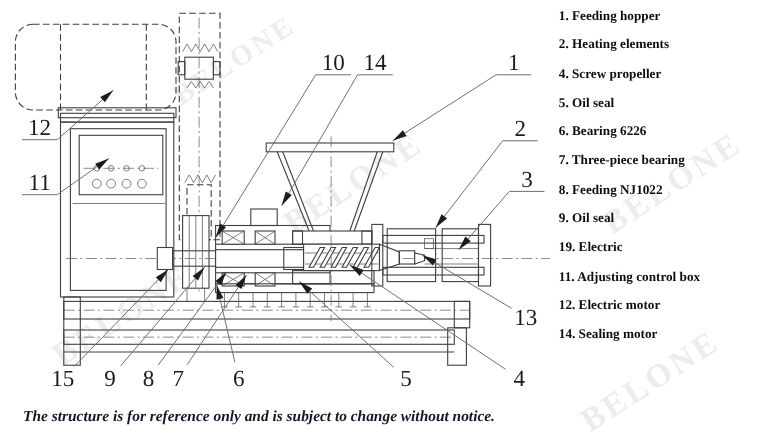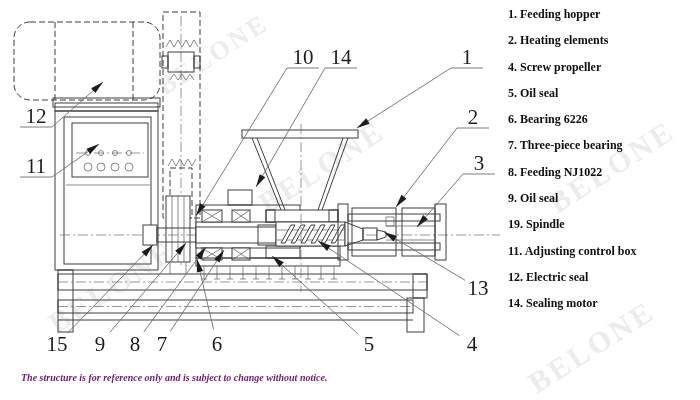--- a/index.html
+++ b/index.html
@@ -37,21 +37,21 @@
     position:absolute;left:508px;top:1px;width:190px;z-index:2;
   }
   .legend-item{
     font-family:"Liberation Serif",serif;font-weight:bold;color:#0e0e0e;
     font-size:12px;line-height:26.3px;white-space:nowrap;
   }
   
   #disclaimer{
     position:absolute;left:21px;top:372px;width:440px;z-index:2;
     font-family:"Liberation Serif",serif;font-style:italic;font-weight:bold;
-    font-size:10px;color:#701a75;white-space:nowrap;
+    font-size:14px;color:#0f172a;white-space:nowrap;
   }
 </style>
 </head>
 <body>
 
 <div class="wm wm1">BELONE</div>
 <div class="wm wm2">BELONE</div>
 <div class="wm wm3">BELONE</div>
 <div class="wm wm4">BELONE</div>
 <div class="wm wm5">BELONE</div>
@@ -287,19 +287,19 @@
 
 <div id="legend-panel">
     <div class="legend-item"><span>1. </span><span>Feeding hopper</span></div>
     <div class="legend-item"><span>2. </span><span>Heating elements</span></div>
     <div class="legend-item"><span>4. </span><span>Screw propeller</span></div>
     <div class="legend-item"><span>5. </span><span>Oil seal</span></div>
     <div class="legend-item"><span>6. </span><span>Bearing 6226</span></div>
     <div class="legend-item"><span>7. </span><span>Three-piece bearing</span></div>
     <div class="legend-item"><span>8. </span><span>Feeding NJ1022</span></div>
     <div class="legend-item"><span>9. </span><span>Oil seal</span></div>
-    <div class="legend-item"><span>19. </span><span>Spindle</span></div>
+    <div class="legend-item"><span>19. </span><span>Electric</span></div>
     <div class="legend-item"><span>11. </span><span>Adjusting control box</span></div>
-    <div class="legend-item"><span>12. </span><span>Electric seal</span></div>
+    <div class="legend-item"><span>12. </span><span>Electric motor</span></div>
     <div class="legend-item"><span>14. </span><span>Sealing motor</span></div>
   </div>
 
 <div id="disclaimer">The structure is for reference only and is subject to change without notice.</div>
 
 </body></html>

